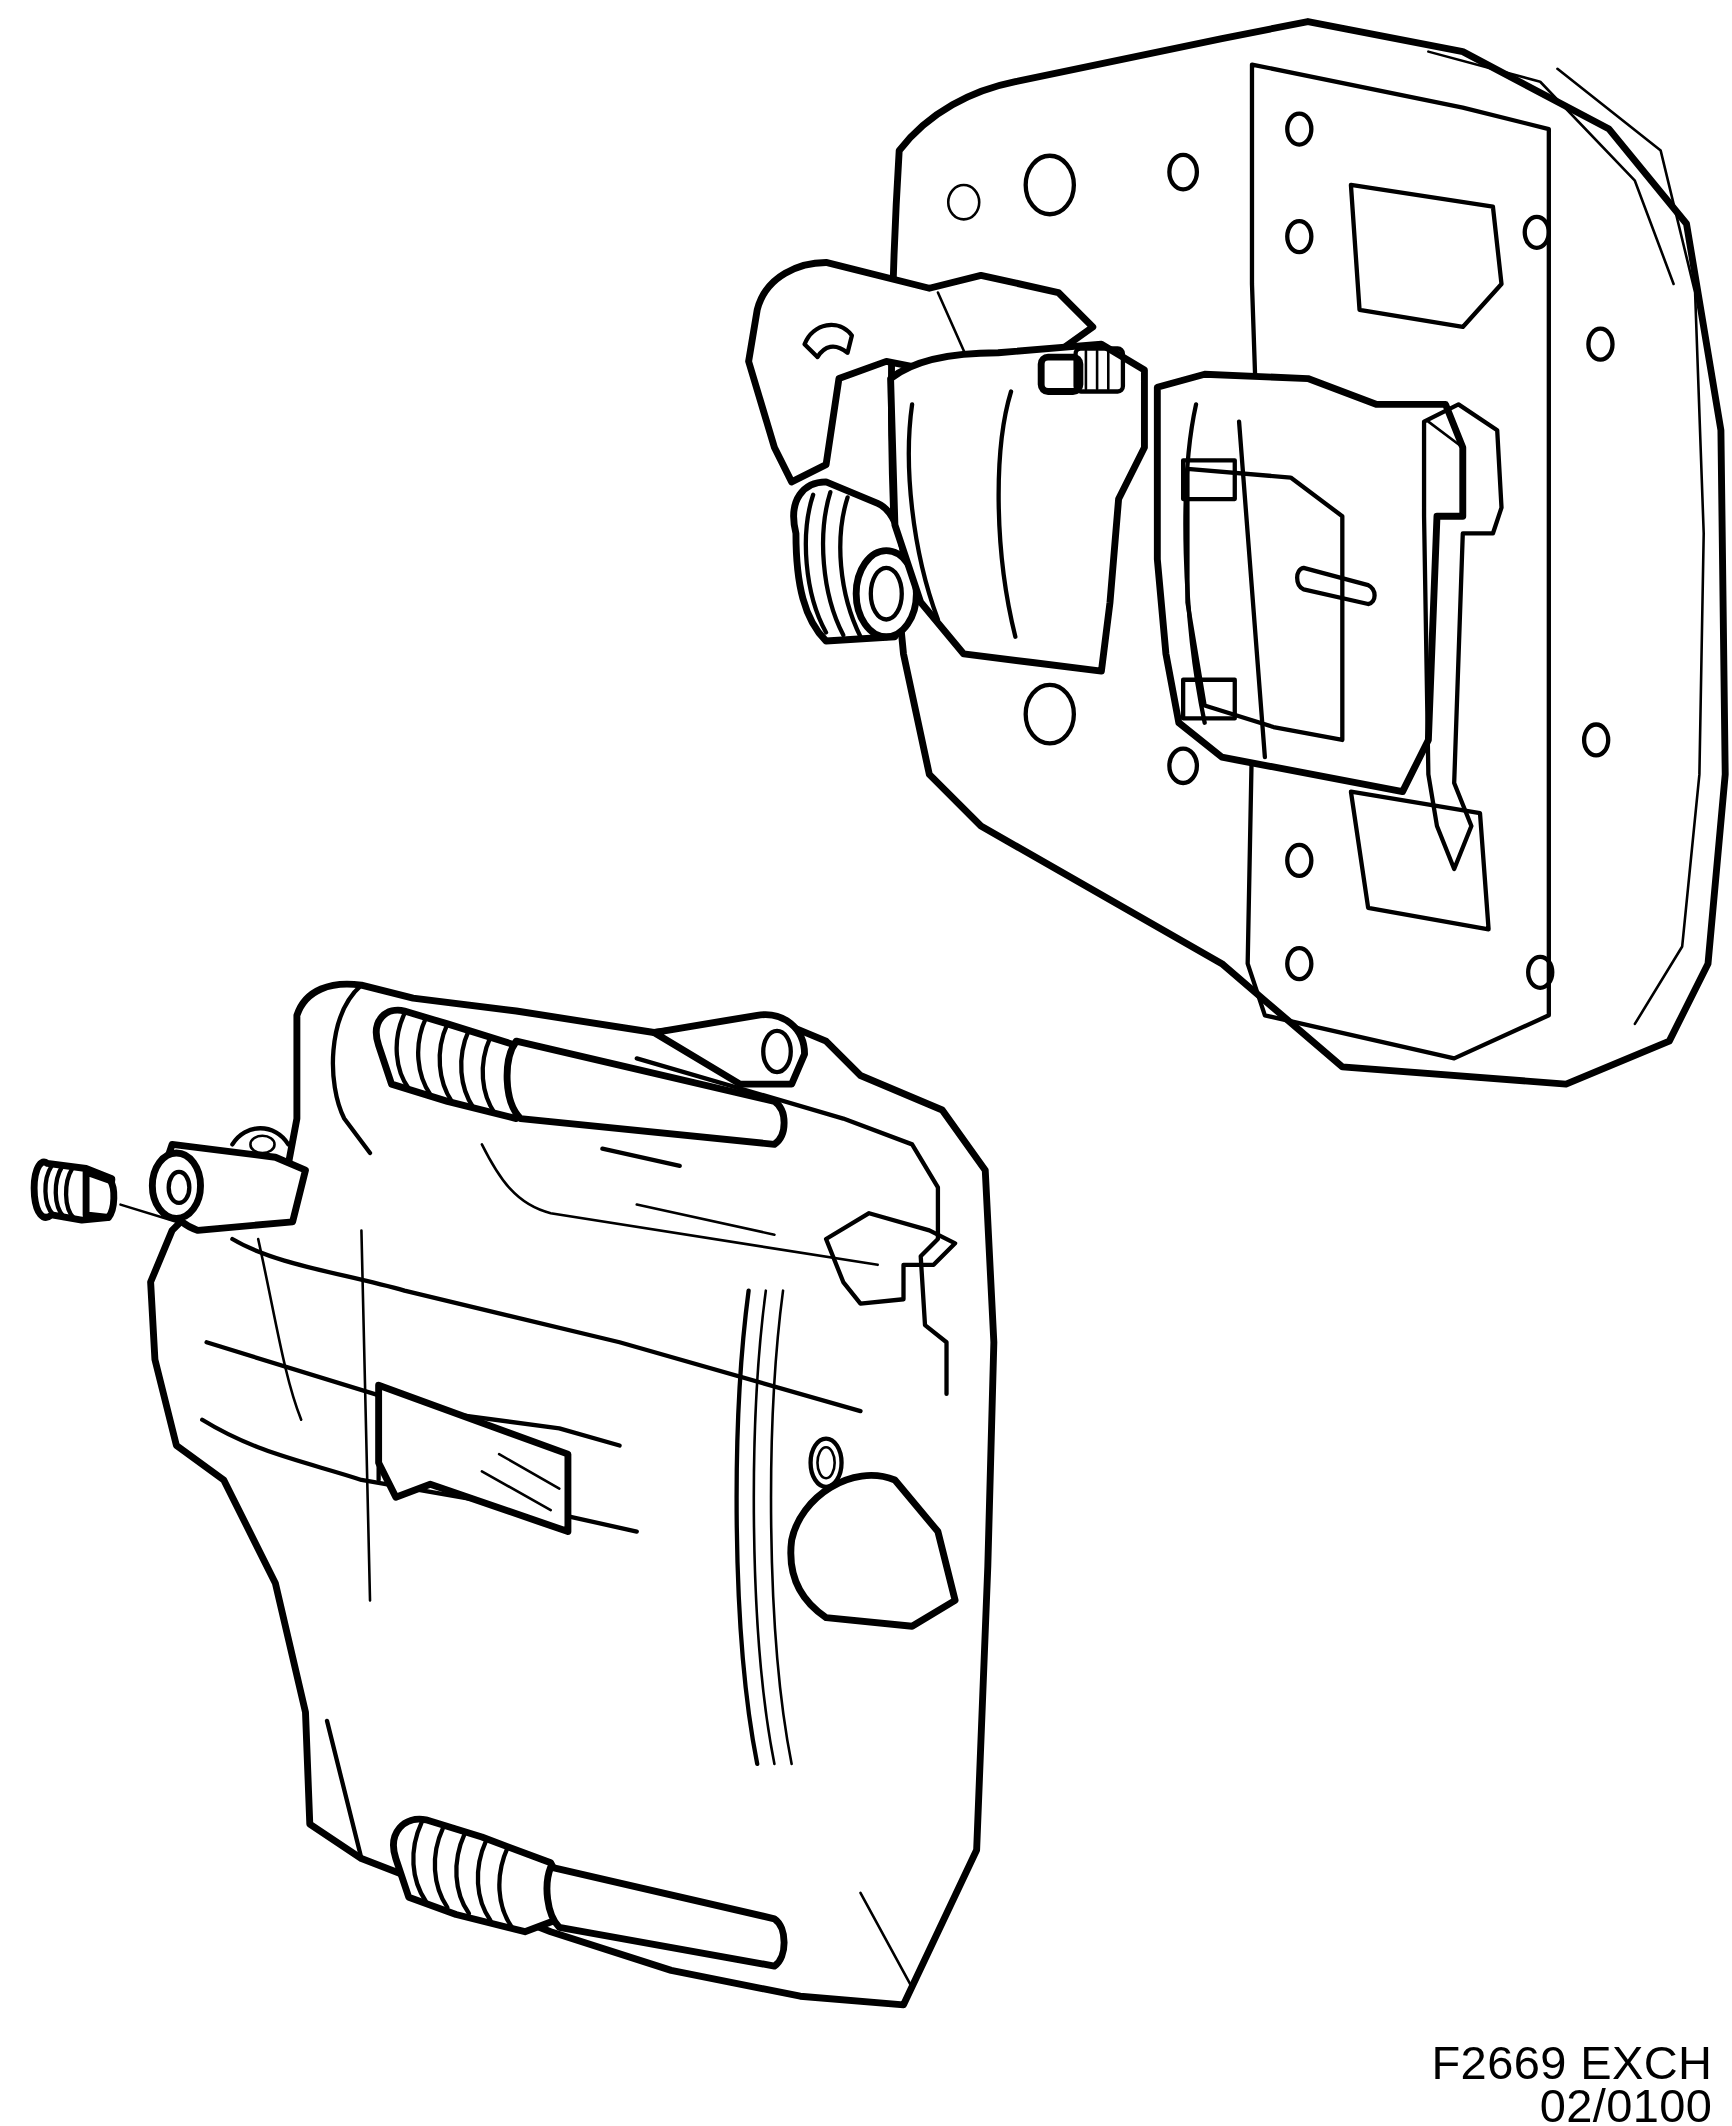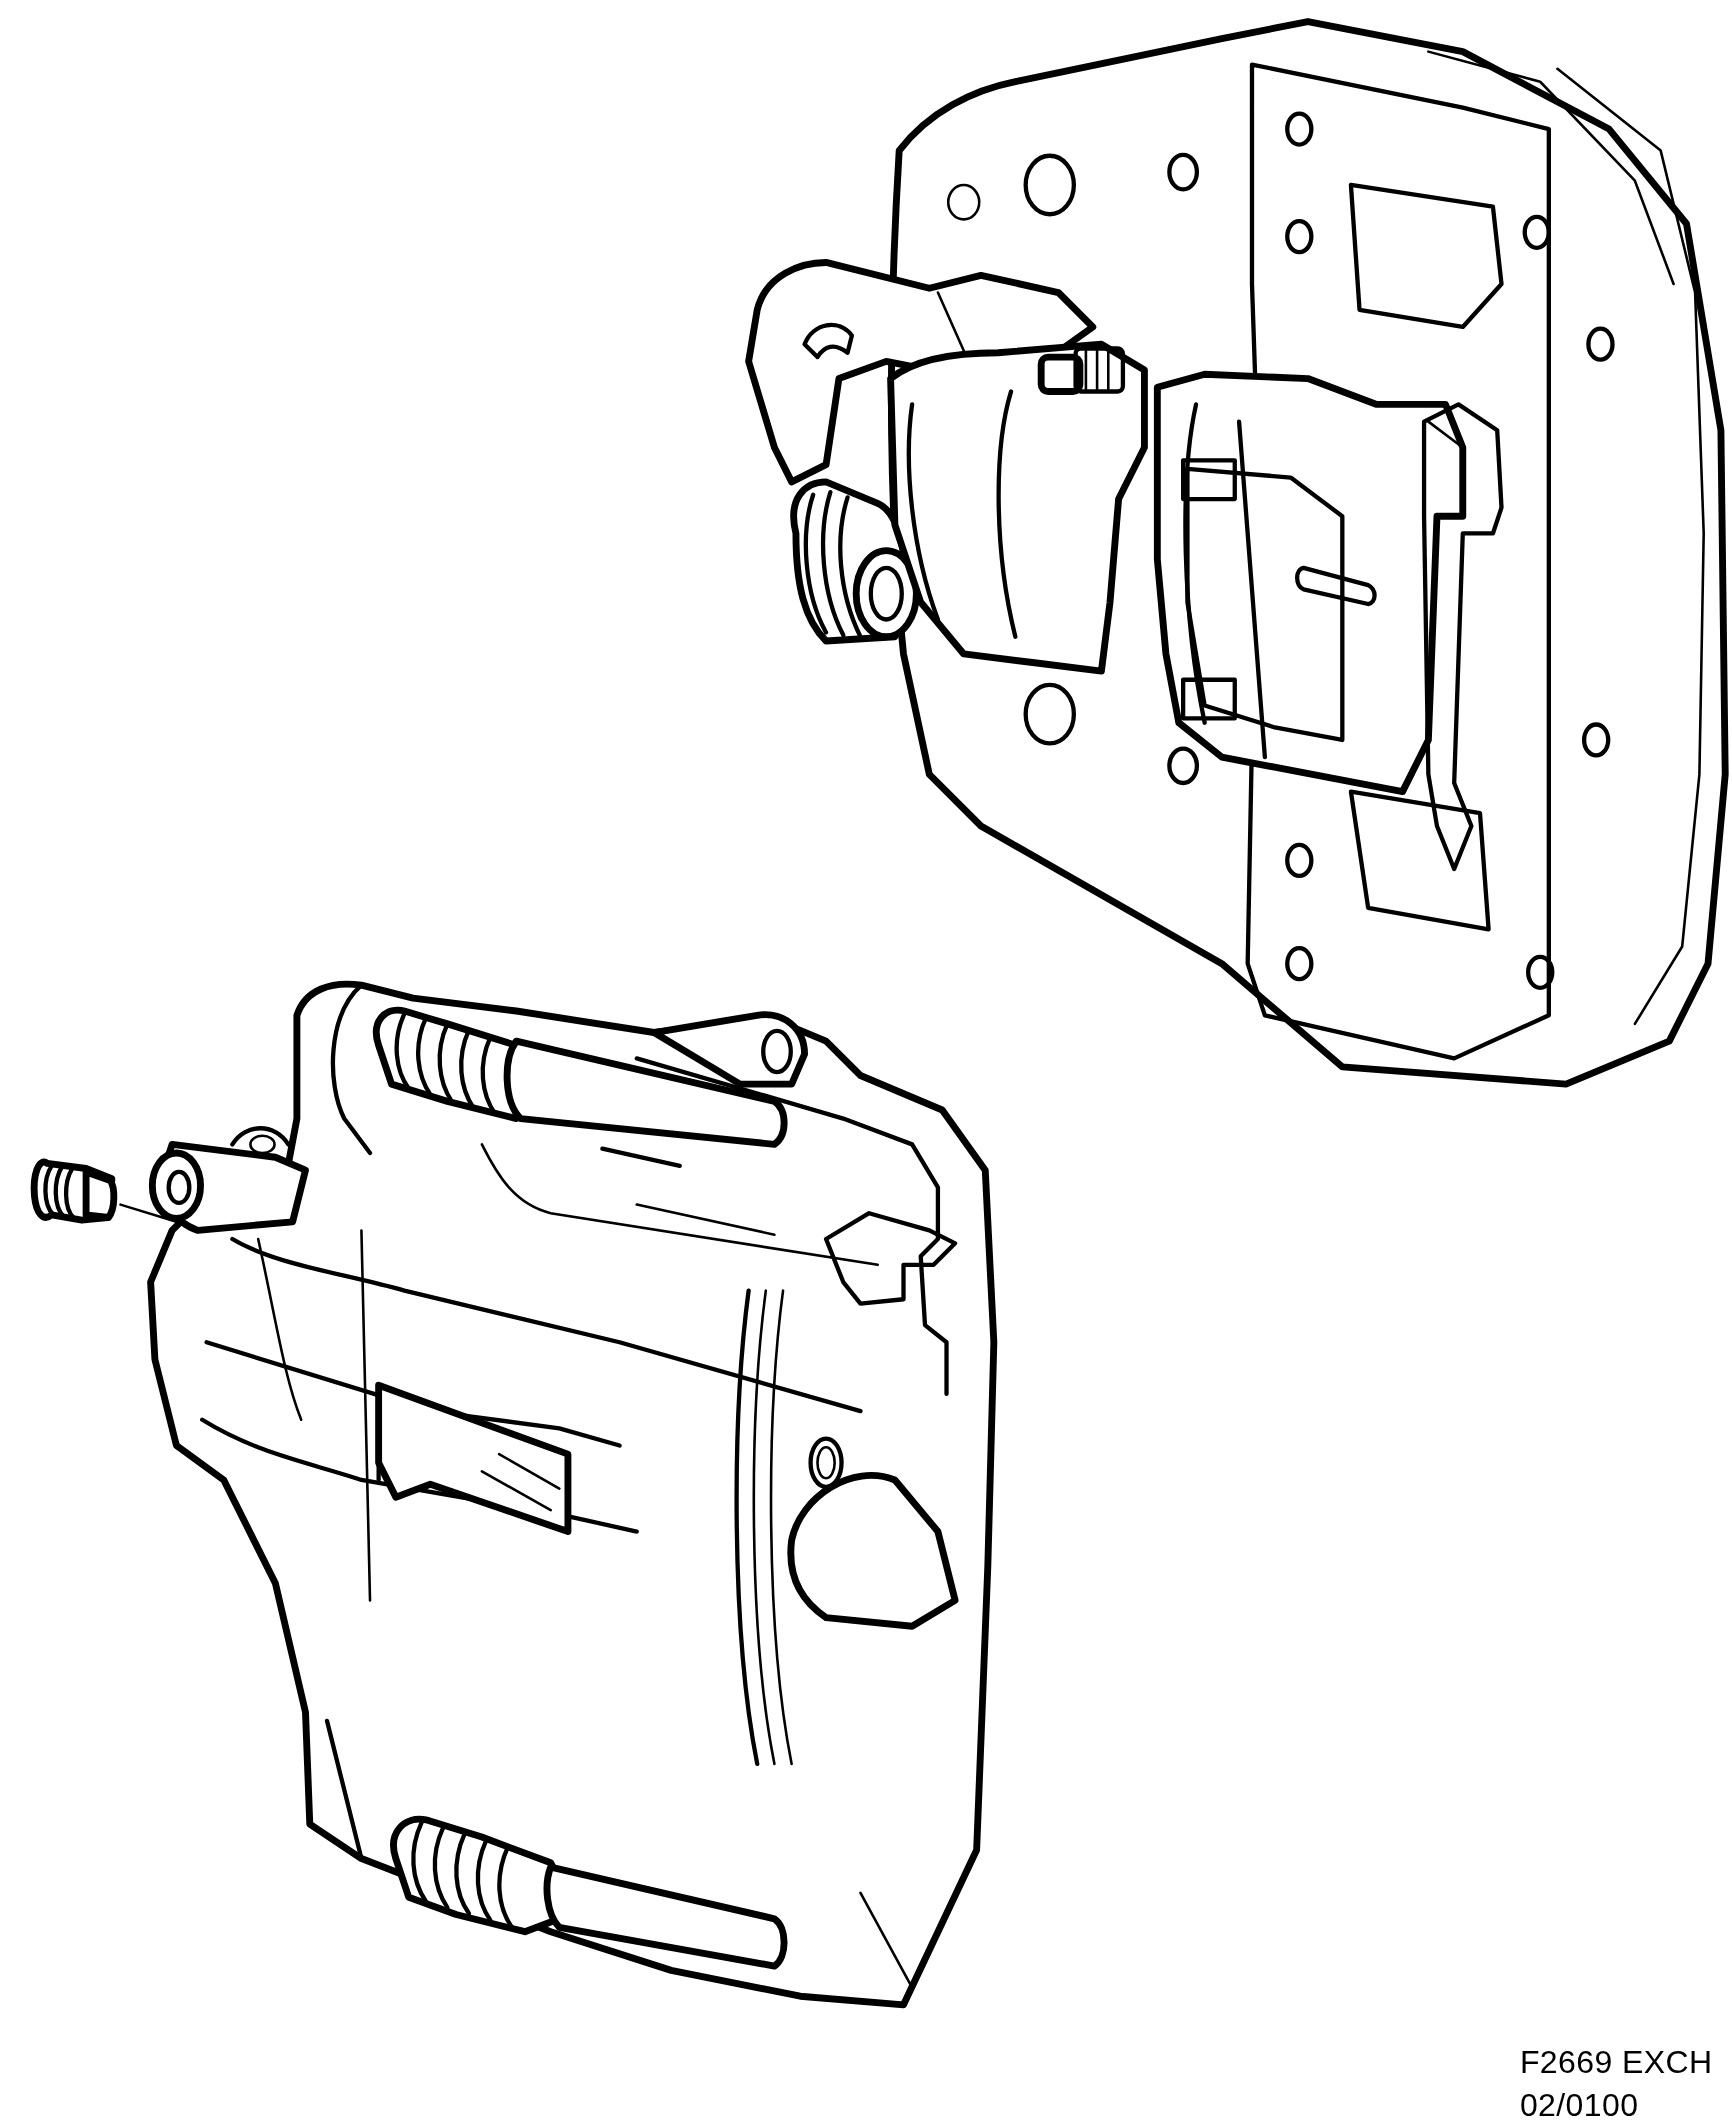--- a/index.html
+++ b/index.html
@@ -21,23 +21,23 @@
       width: 1733px;
       height: 2127px;
     }
     #diagram .thick { stroke: #000; stroke-width: 8; fill: #fff; stroke-linejoin: round; stroke-linecap: round; }
     #diagram .med   { stroke: #000; stroke-width: 5; fill: none;  stroke-linejoin: round; stroke-linecap: round; }
     #diagram .thin  { stroke: #000; stroke-width: 3; fill: none;  stroke-linejoin: round; stroke-linecap: round; }
     .caption {
       position: absolute;
       right: 20.6px;
       top: 2041px;
-      text-align: left;
+      text-align: right;
       color: #000;
-      font-size: 32px;
+      font-size: 47px;
       line-height: 43px;
       letter-spacing: 0.4px;
     }
     .caption div { white-space: nowrap; }
   </style>
 </head>
 <body>
 
 <svg id="diagram" viewBox="0 0 2014 2472" xmlns="http://www.w3.org/2000/svg">
 

